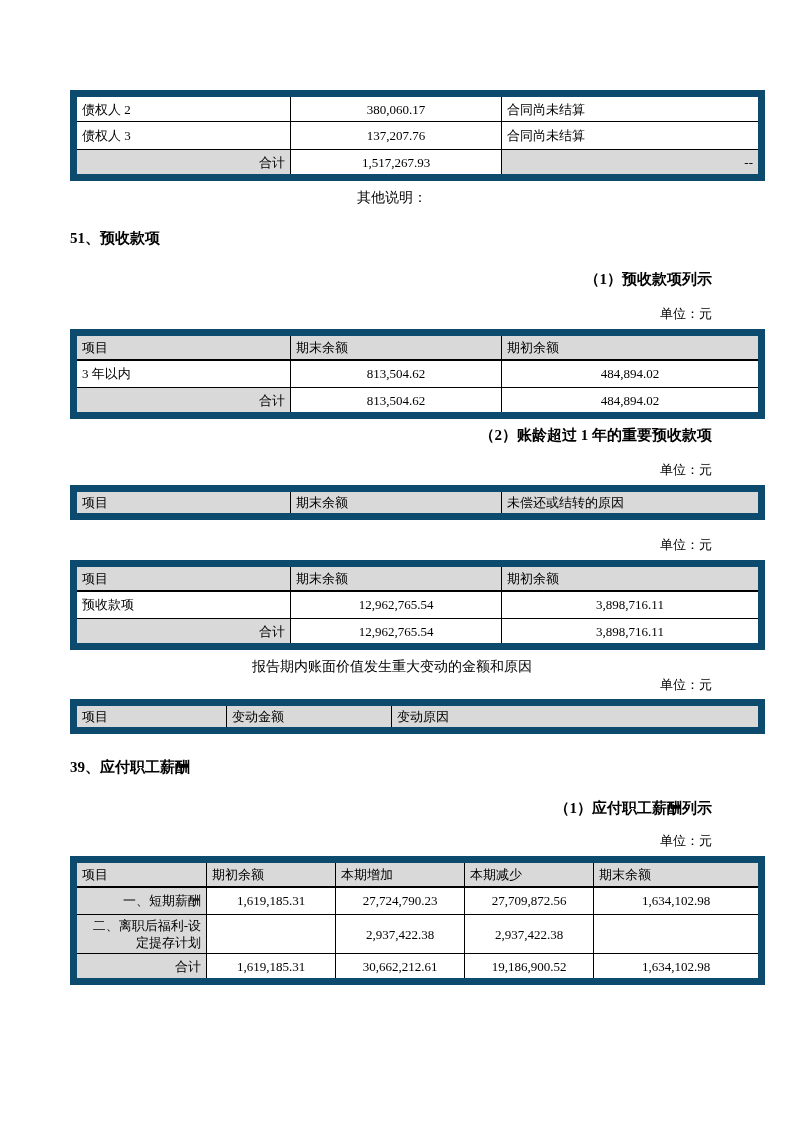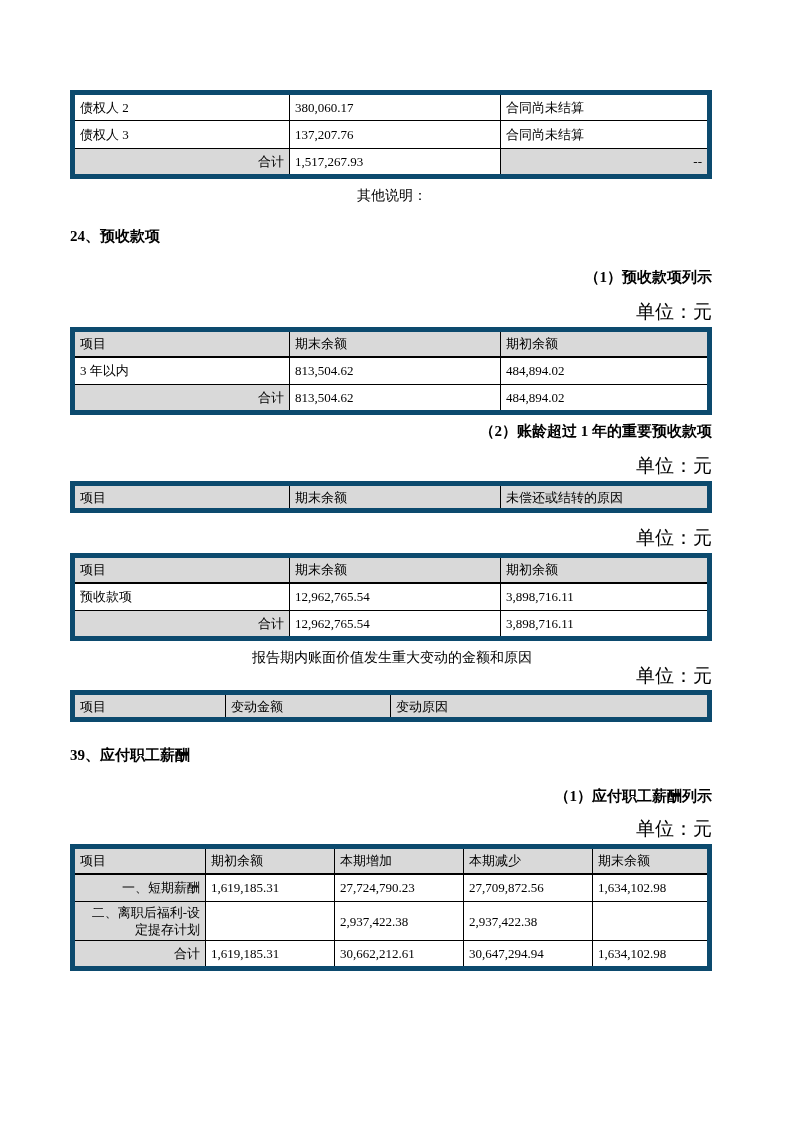--- a/index.html
+++ b/index.html
@@ -8,59 +8,59 @@
     width: 793px; height: 1122px;
     background: #ffffff;
     color: #000;
     font-family: "Liberation Serif", "DejaVu Serif", serif;
   }
   .page { padding: 90px 81px 0 70px; width: 793px; }
 
   table.tbl {
     border-collapse: collapse;
     table-layout: fixed;
-    width: 642px;
-    border: 5px solid #0c4a6e;
+    width: 695px;
+    border: 7px solid #0c4a6e;
   }
   table.tbl td, table.tbl th {
     border: 1px solid #000;
     font-size: 13px;
     font-weight: normal;
     padding: 2px 5px;
     height: 28px;
     line-height: 17px;
     vertical-align: middle;
     overflow: hidden;
   }
   table.tbl tr.hdr td {
     background: #d9d9d9;
     text-align: left;
     border-bottom: 2px solid #000;
     height: 27px;
   }
   .name   { text-align: left; }
-  .num    { text-align: left; }
+  .num    { text-align: center; }
   .center { text-align: center; }
   .grey   { background: #d9d9d9; text-align: right; }
 
   .note {
     font-size: 14px; line-height: 18px;
     margin: 8px 0 0 2px;
     text-align: center;
   }
   .h1 {
     font-size: 15px; font-weight: bold;
     margin: 22px 0 0 0; line-height: 19px;
   }
   .h2 {
     font-size: 15px; font-weight: bold;
     margin: 22px 0 0 8px; line-height: 19px; text-align: right;
   }
   .unit {
-    font-size: 19px; line-height: 18px;
+    font-size: 13px; line-height: 18px;
     text-align: right;
     width: 642px;
     margin: 16px 0 6px 0;
   }
   .unit.tight { margin-top: 0; margin-bottom: 5px; }
   .tall td { height: 45px; }
 </style>
 </head>
 <body>
 
@@ -86,21 +86,21 @@
       <tr>
         <td class="name grey">合计</td>
         <td class="num">1,517,267.93</td>
         <td class="center grey">--</td>
       </tr>
     </tbody>
   </table>
 
   <div class="note">其他说明：</div>
 
-  <div class="h1">24、预收款项</div>
+  <div class="h1">51、预收款项</div>
   <div class="h2">（1）预收款项列示</div>
   <div class="unit">单位：元</div>
 
   <table class="tbl">
     <colgroup>
         <col style="width:217px">
         <col style="width:211px">
         <col>
       </colgroup>
     <tbody>
@@ -216,19 +216,19 @@
         <td class="name grey">二、离职后福利-设定提存计划</td>
         <td class="num"></td>
         <td class="num">2,937,422.38</td>
         <td class="num">2,937,422.38</td>
         <td class="num"></td>
       </tr>
       <tr>
         <td class="name grey">合计</td>
         <td class="num">1,619,185.31</td>
         <td class="num">30,662,212.61</td>
-        <td class="num">30,647,294.94</td>
+        <td class="num">19,186,900.52</td>
         <td class="num">1,634,102.98</td>
       </tr>
     </tbody>
   </table>
 
 </div>
 
 </body></html>

